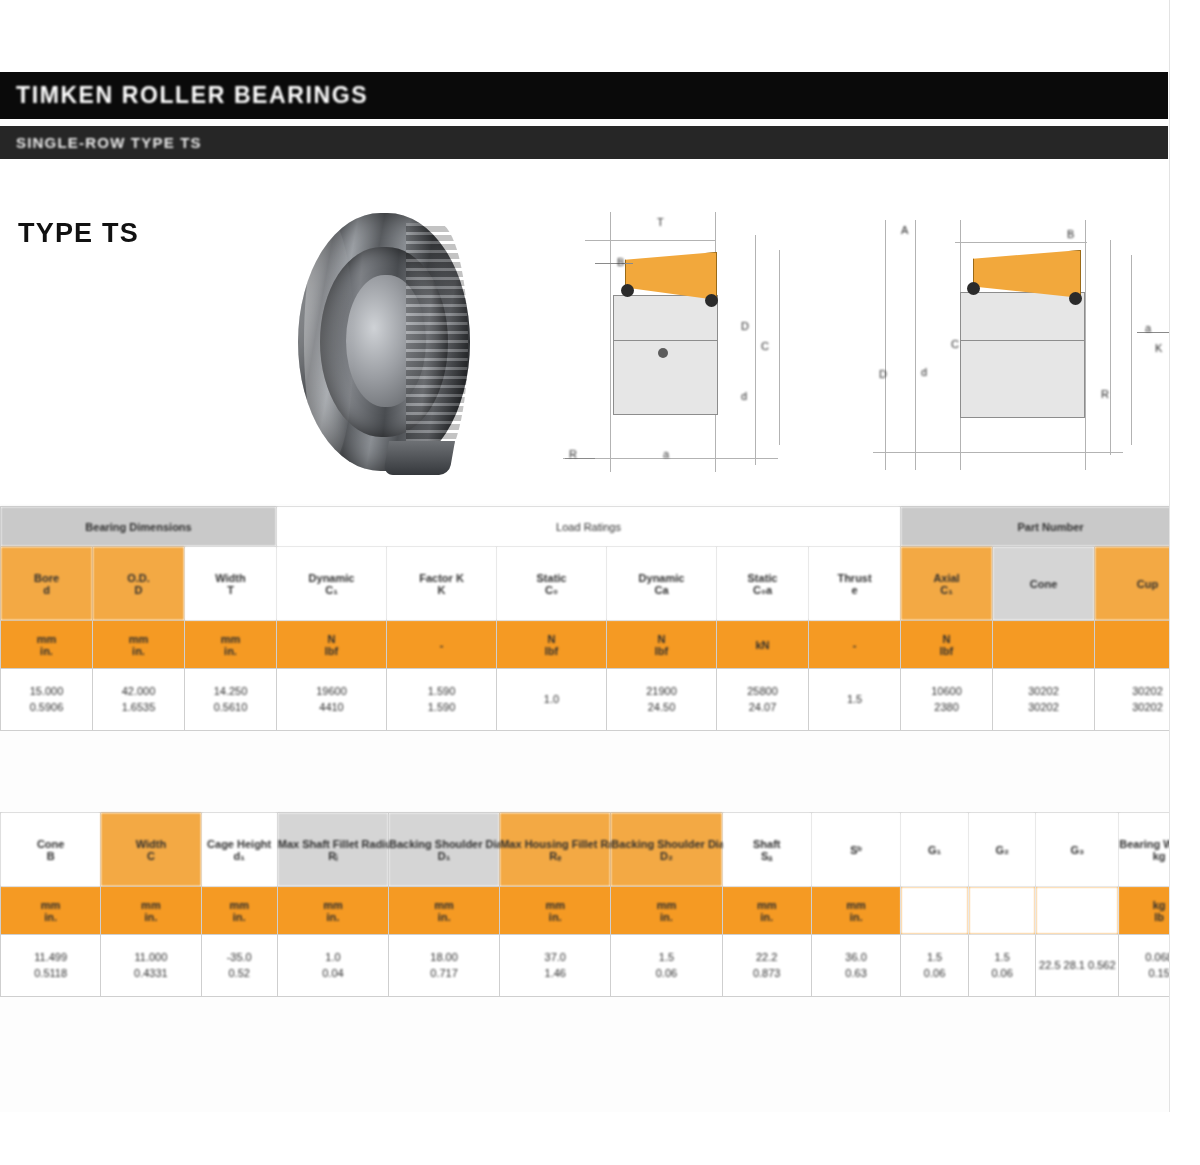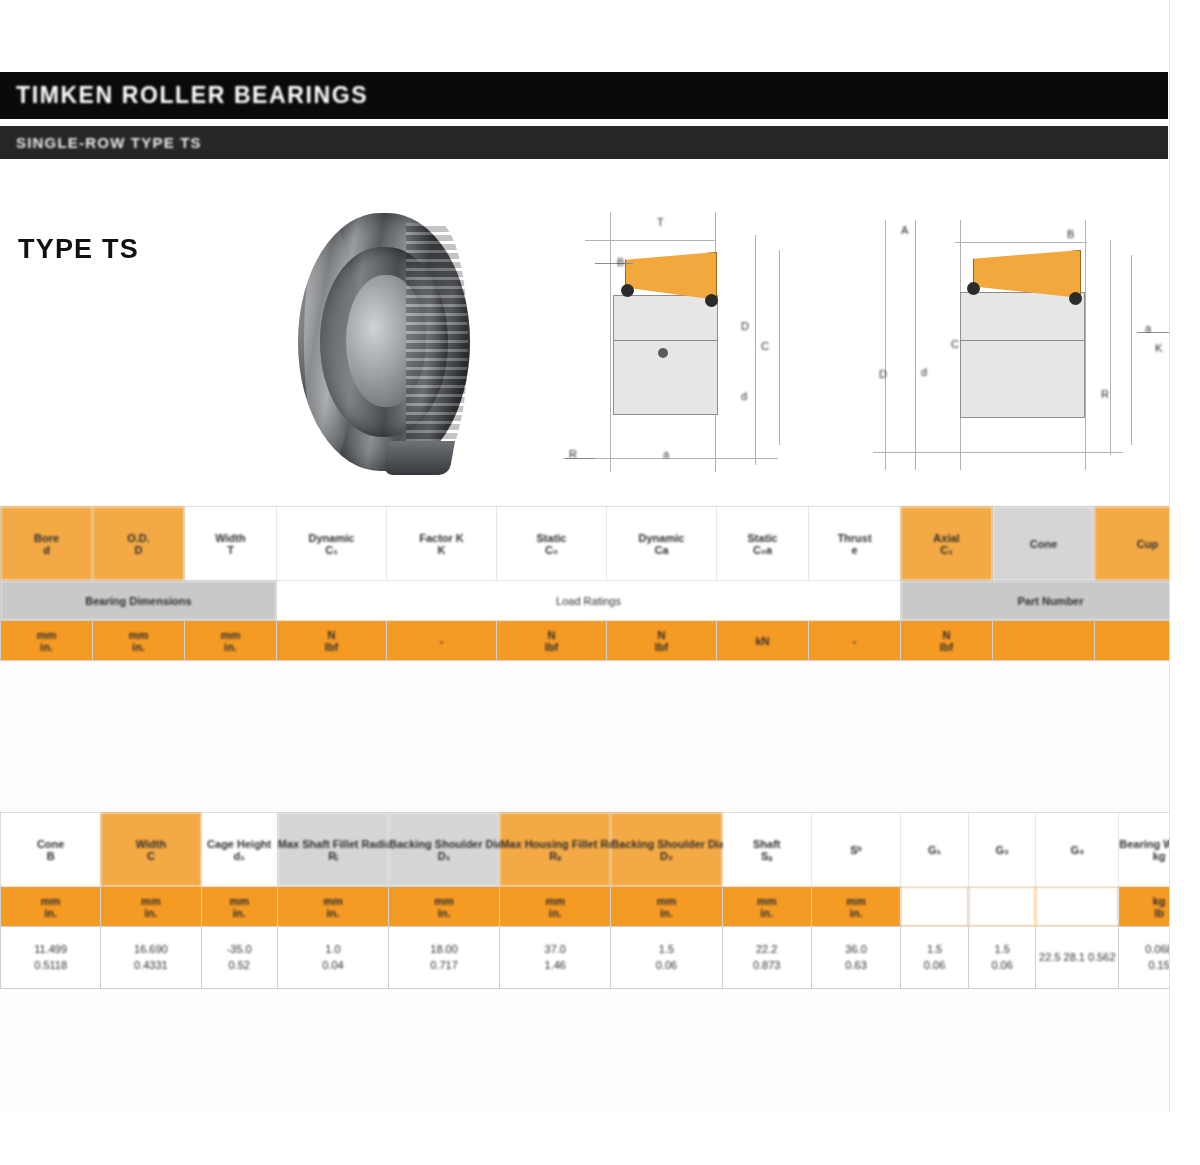--- a/index.html
+++ b/index.html
@@ -63,21 +63,20 @@
   
   .figure-band {
     position:absolute; left:0; top:159px; width:1200px; height:345px;
     background:#ffffff;
   }
   .type-label {
     position:absolute; left:18px; top:218px;
     font-size: 27px; font-weight: bold; color:#111;
     letter-spacing: 1.2px;
     filter: blur(0.5px);
-    margin-top: 16px;
   }
 
   
   .bearing {
     position:absolute; left:298px; top:205px; width:172px; height:275px;
   }
   .bearing .outer {
     position:absolute; left:0; top:8px; width:172px; height:258px;
     border-radius: 48% / 50%;
     background:
@@ -160,21 +159,21 @@
     vertical-align:middle;
     filter: blur(0.85px);
     white-space: nowrap;
   }
   .grp-grey  { background:#c9c9c9; font-weight:bold; font-size:12px; height:40px; filter: blur(1.0px); }
   .grp-white { background:#ffffff; height:40px; }
   .grp-orange{ background:#f5a94a; font-weight:bold; font-size:12px; height:40px; filter: blur(1.0px);}
   .hdr-orange{ background:#f3a944; height:74px; font-weight:bold; }
   .hdr-grey  { background:#d5d5d5; height:74px; font-weight:bold; }
   .hdr-white { background:#ffffff; height:74px; font-weight:bold; }
-  .row-orange{ background:#f59a23; height:40px; font-weight:bold; color:#1f1f1f;margin-top:32px; }
+  .row-orange{ background:#f59a23; height:48px; font-weight:bold; color:#1f1f1f;margin-top:32px; }
   .row-white { background:#ffffff; height:62px; }
   .cell2 { line-height:1.45; }
   .sepL { border-left:1px solid #9e9e9e !important; }
 
   
   .right-sliver {
     position:absolute; left:1169px; top:0; width:31px; height:1165px;
     background:#ffffff; border-left:1px solid #e3e3e3;
   }
   .bottom-margin{
@@ -276,20 +275,25 @@
           <col style="width:110px">
         <col style="width:110px">
           <col style="width:92px">
           <col style="width:92px">
         <col style="width:92px">
           <col style="width:102px">
           <col style="width:106px">
       </colgroup>
       <tbody>
         <tr>
+          <td class="grp-grey" colspan="3">Bearing Dimensions</td>
+          <td class="grp-white" colspan="6">Load Ratings</td>
+          <td class="grp-grey" colspan="3">Part Number</td>
+        </tr>
+        <tr>
           <td class="hdr-orange">
             <div>Bore</div>
               <div>d</div>
           </td>
           <td class="hdr-orange">
             <div>O.D.</div>
               <div>D</div>
           </td>
           <td class="hdr-white">
             <div>Width</div>
@@ -323,25 +327,20 @@
             <div>Axial</div>
               <div>C₁</div>
           </td>
           <td class="hdr-grey">
             <div>Cone</div>
           </td>
           <td class="hdr-orange">
             <div>Cup</div>
           </td>
         </tr>
-        <tr>
-          <td class="grp-grey" colspan="3">Bearing Dimensions</td>
-          <td class="grp-white" colspan="6">Load Ratings</td>
-          <td class="grp-grey" colspan="3">Part Number</td>
-        </tr>
         <tr class="row-orange">
           <td>
               <div>mm</div>
               <div>in.</div>
             </td>
           <td>
               <div>mm</div>
               <div>in.</div>
             </td>
           <td>
@@ -368,20 +367,44 @@
             </td>
           <td>
               <div>-</div>
             </td>
           <td>
               <div>N</div>
               <div>lbf</div>
             </td>
           <td></td>
           <td></td>
+        </tr>
+        <tr class="row-white">
+          <td class="cell2" style="white-space:pre-line">15.000
+0.5906</td>
+          <td class="cell2" style="white-space:pre-line">42.000
+1.6535</td>
+          <td class="cell2" style="white-space:pre-line">14.250
+0.5610</td>
+          <td class="cell2 sepL" style="white-space:pre-line">19600
+4410</td>
+          <td class="cell2" style="white-space:pre-line">1.590
+1.590</td>
+          <td class="cell2" style="white-space:pre-line">1.0</td>
+          <td class="cell2" style="white-space:pre-line">21900
+24.50</td>
+          <td class="cell2" style="white-space:pre-line">25800
+24.07</td>
+          <td class="cell2" style="white-space:pre-line">1.5</td>
+          <td class="cell2" style="white-space:pre-line">10600
+2380</td>
+          <td class="cell2" style="white-space:pre-line">30202
+30202</td>
+          <td class="cell2" style="white-space:pre-line">30202
+30202</td>
         </tr>
       </tbody>
     </table>
   </div>
 
   <div class="table-block" style="top:812px;">
     <table class="tbl">
       <colgroup>
         <col style="width:92px">
           <col style="width:92px">
@@ -489,21 +512,21 @@
           <td style="background:#ffffff"></td>
           <td style="background:#ffffff"></td>
           <td>
               <div>kg</div>
               <div>lb</div>
             </td>
         </tr>
         <tr class="row-white">
           <td class="cell2" style="white-space:pre-line">11.499
 0.5118</td>
-          <td class="cell2" style="white-space:pre-line">16.690
+          <td class="cell2" style="white-space:pre-line">11.000
 0.4331</td>
           <td class="cell2" style="white-space:pre-line">-35.0
 0.52</td>
           <td class="cell2 sepL" style="white-space:pre-line">1.0
 0.04</td>
           <td class="cell2" style="white-space:pre-line">18.00
 0.717</td>
           <td class="cell2" style="white-space:pre-line">37.0
 1.46</td>
           <td class="cell2" style="white-space:pre-line">1.5

